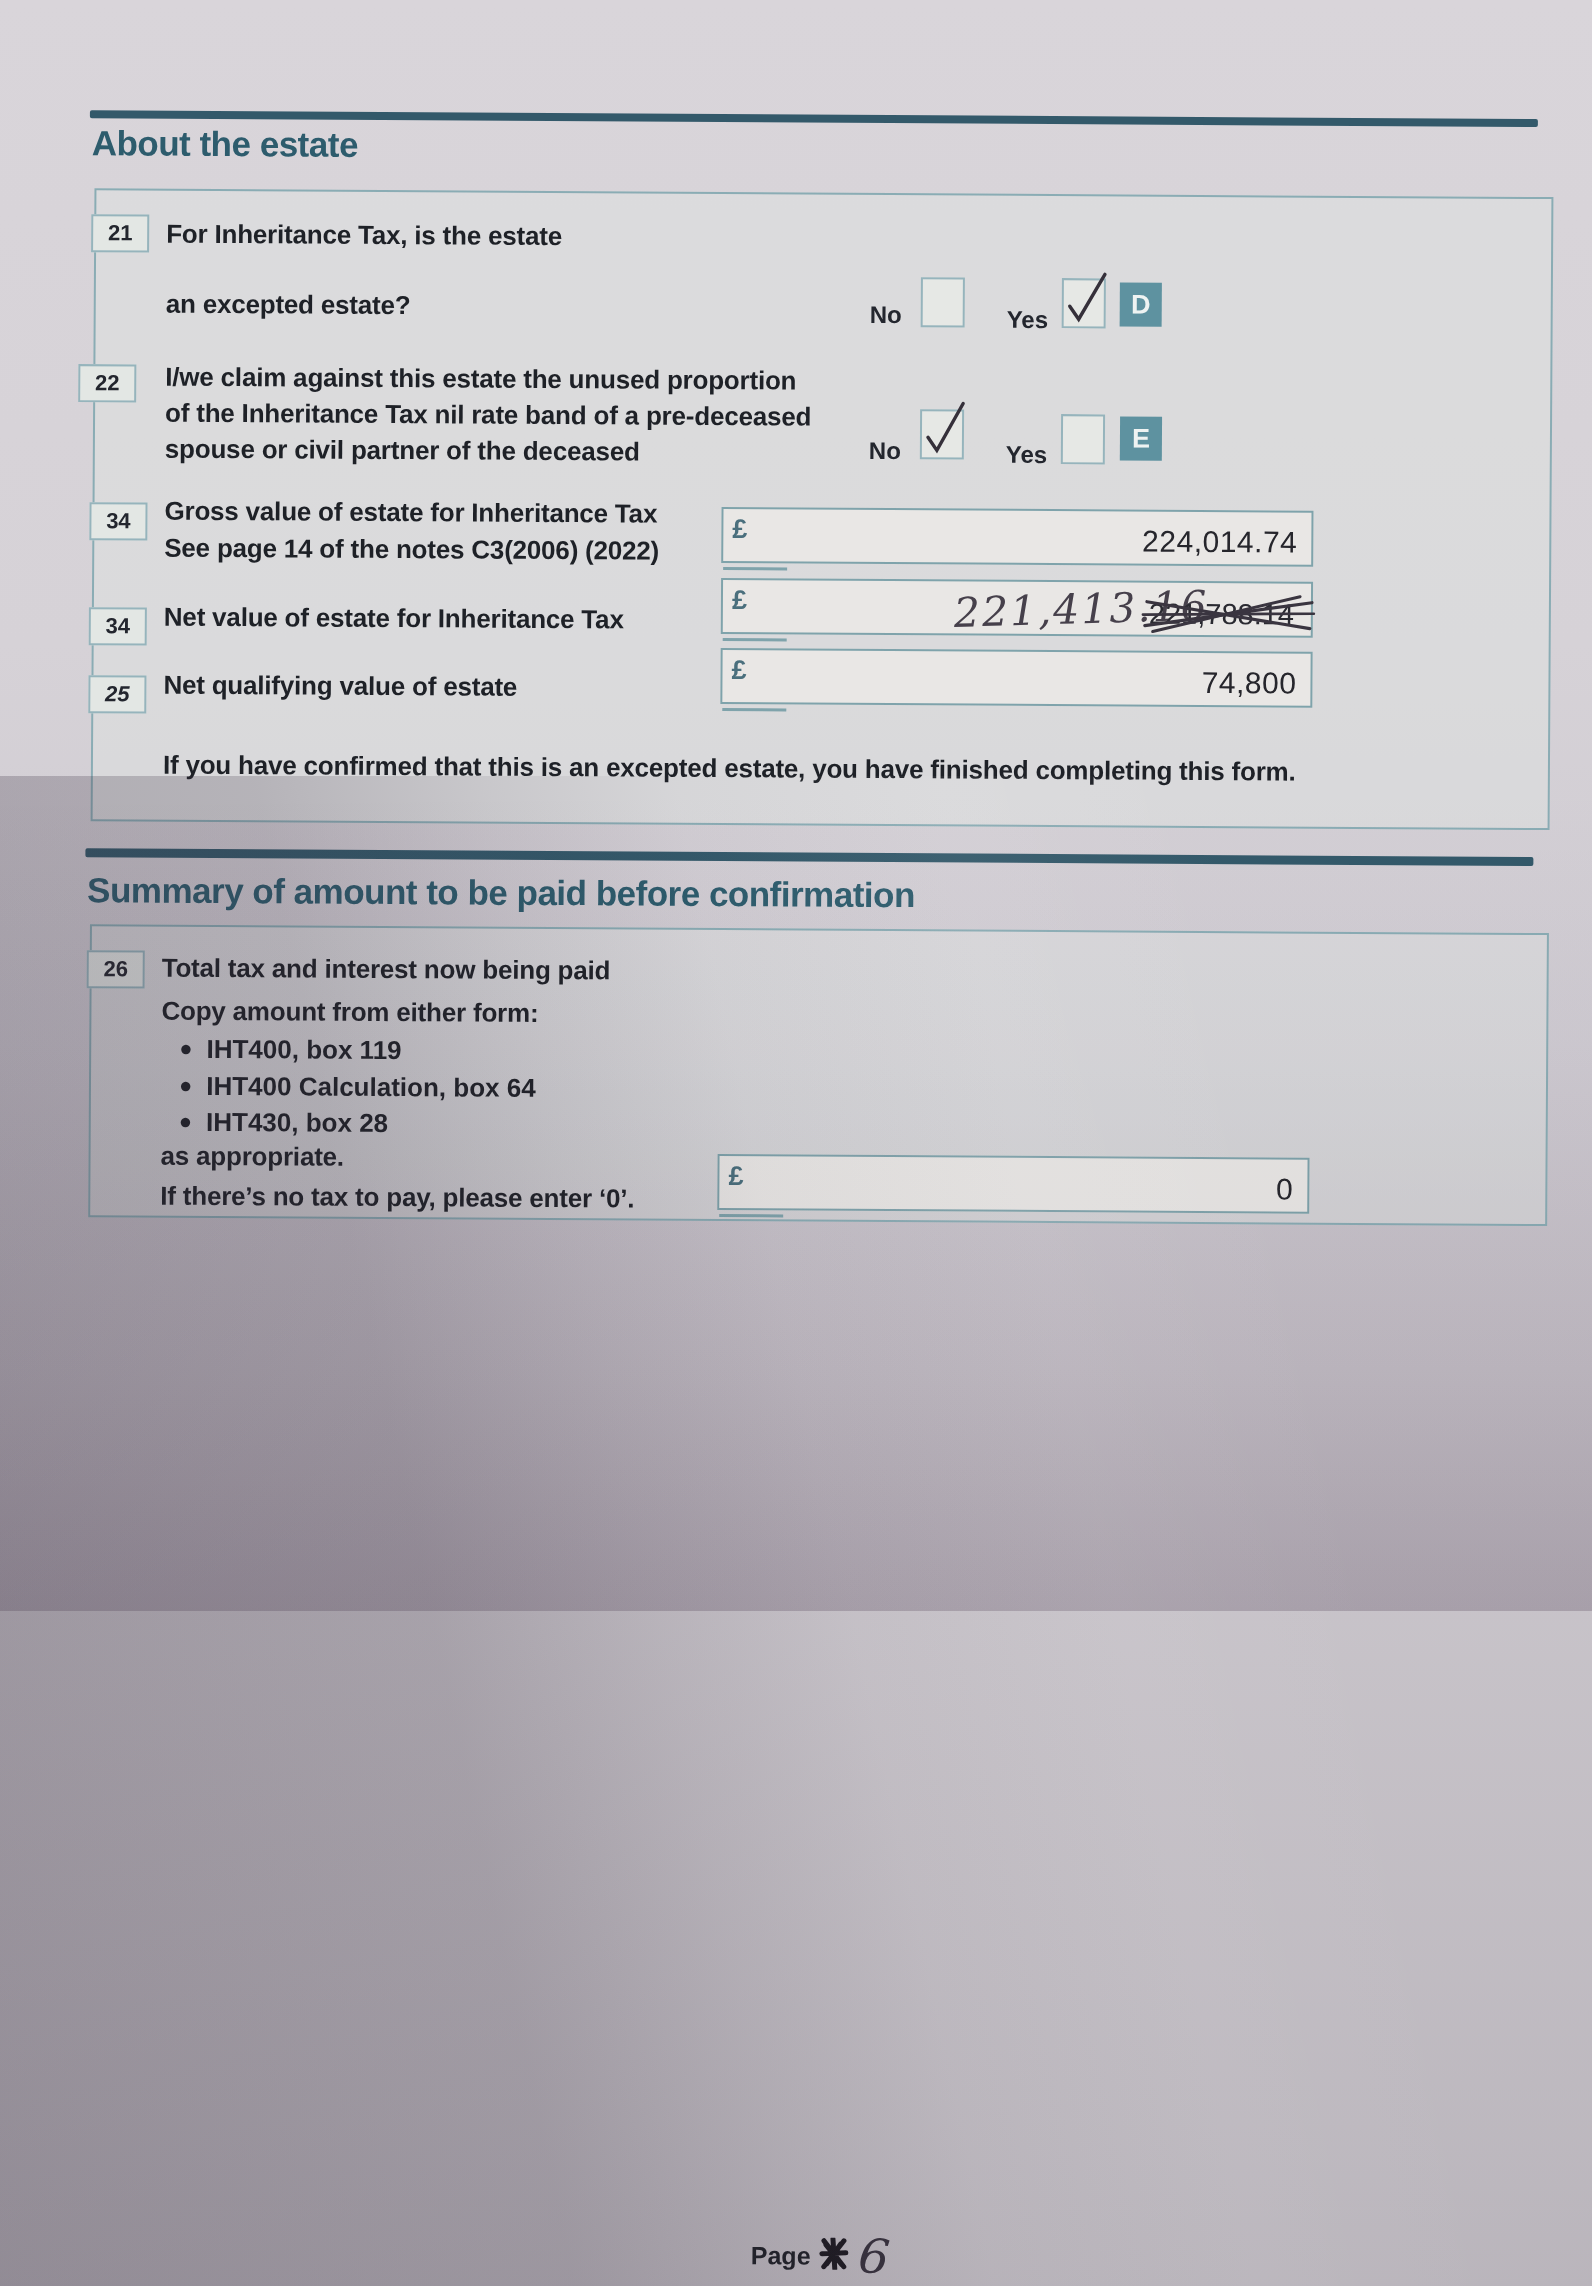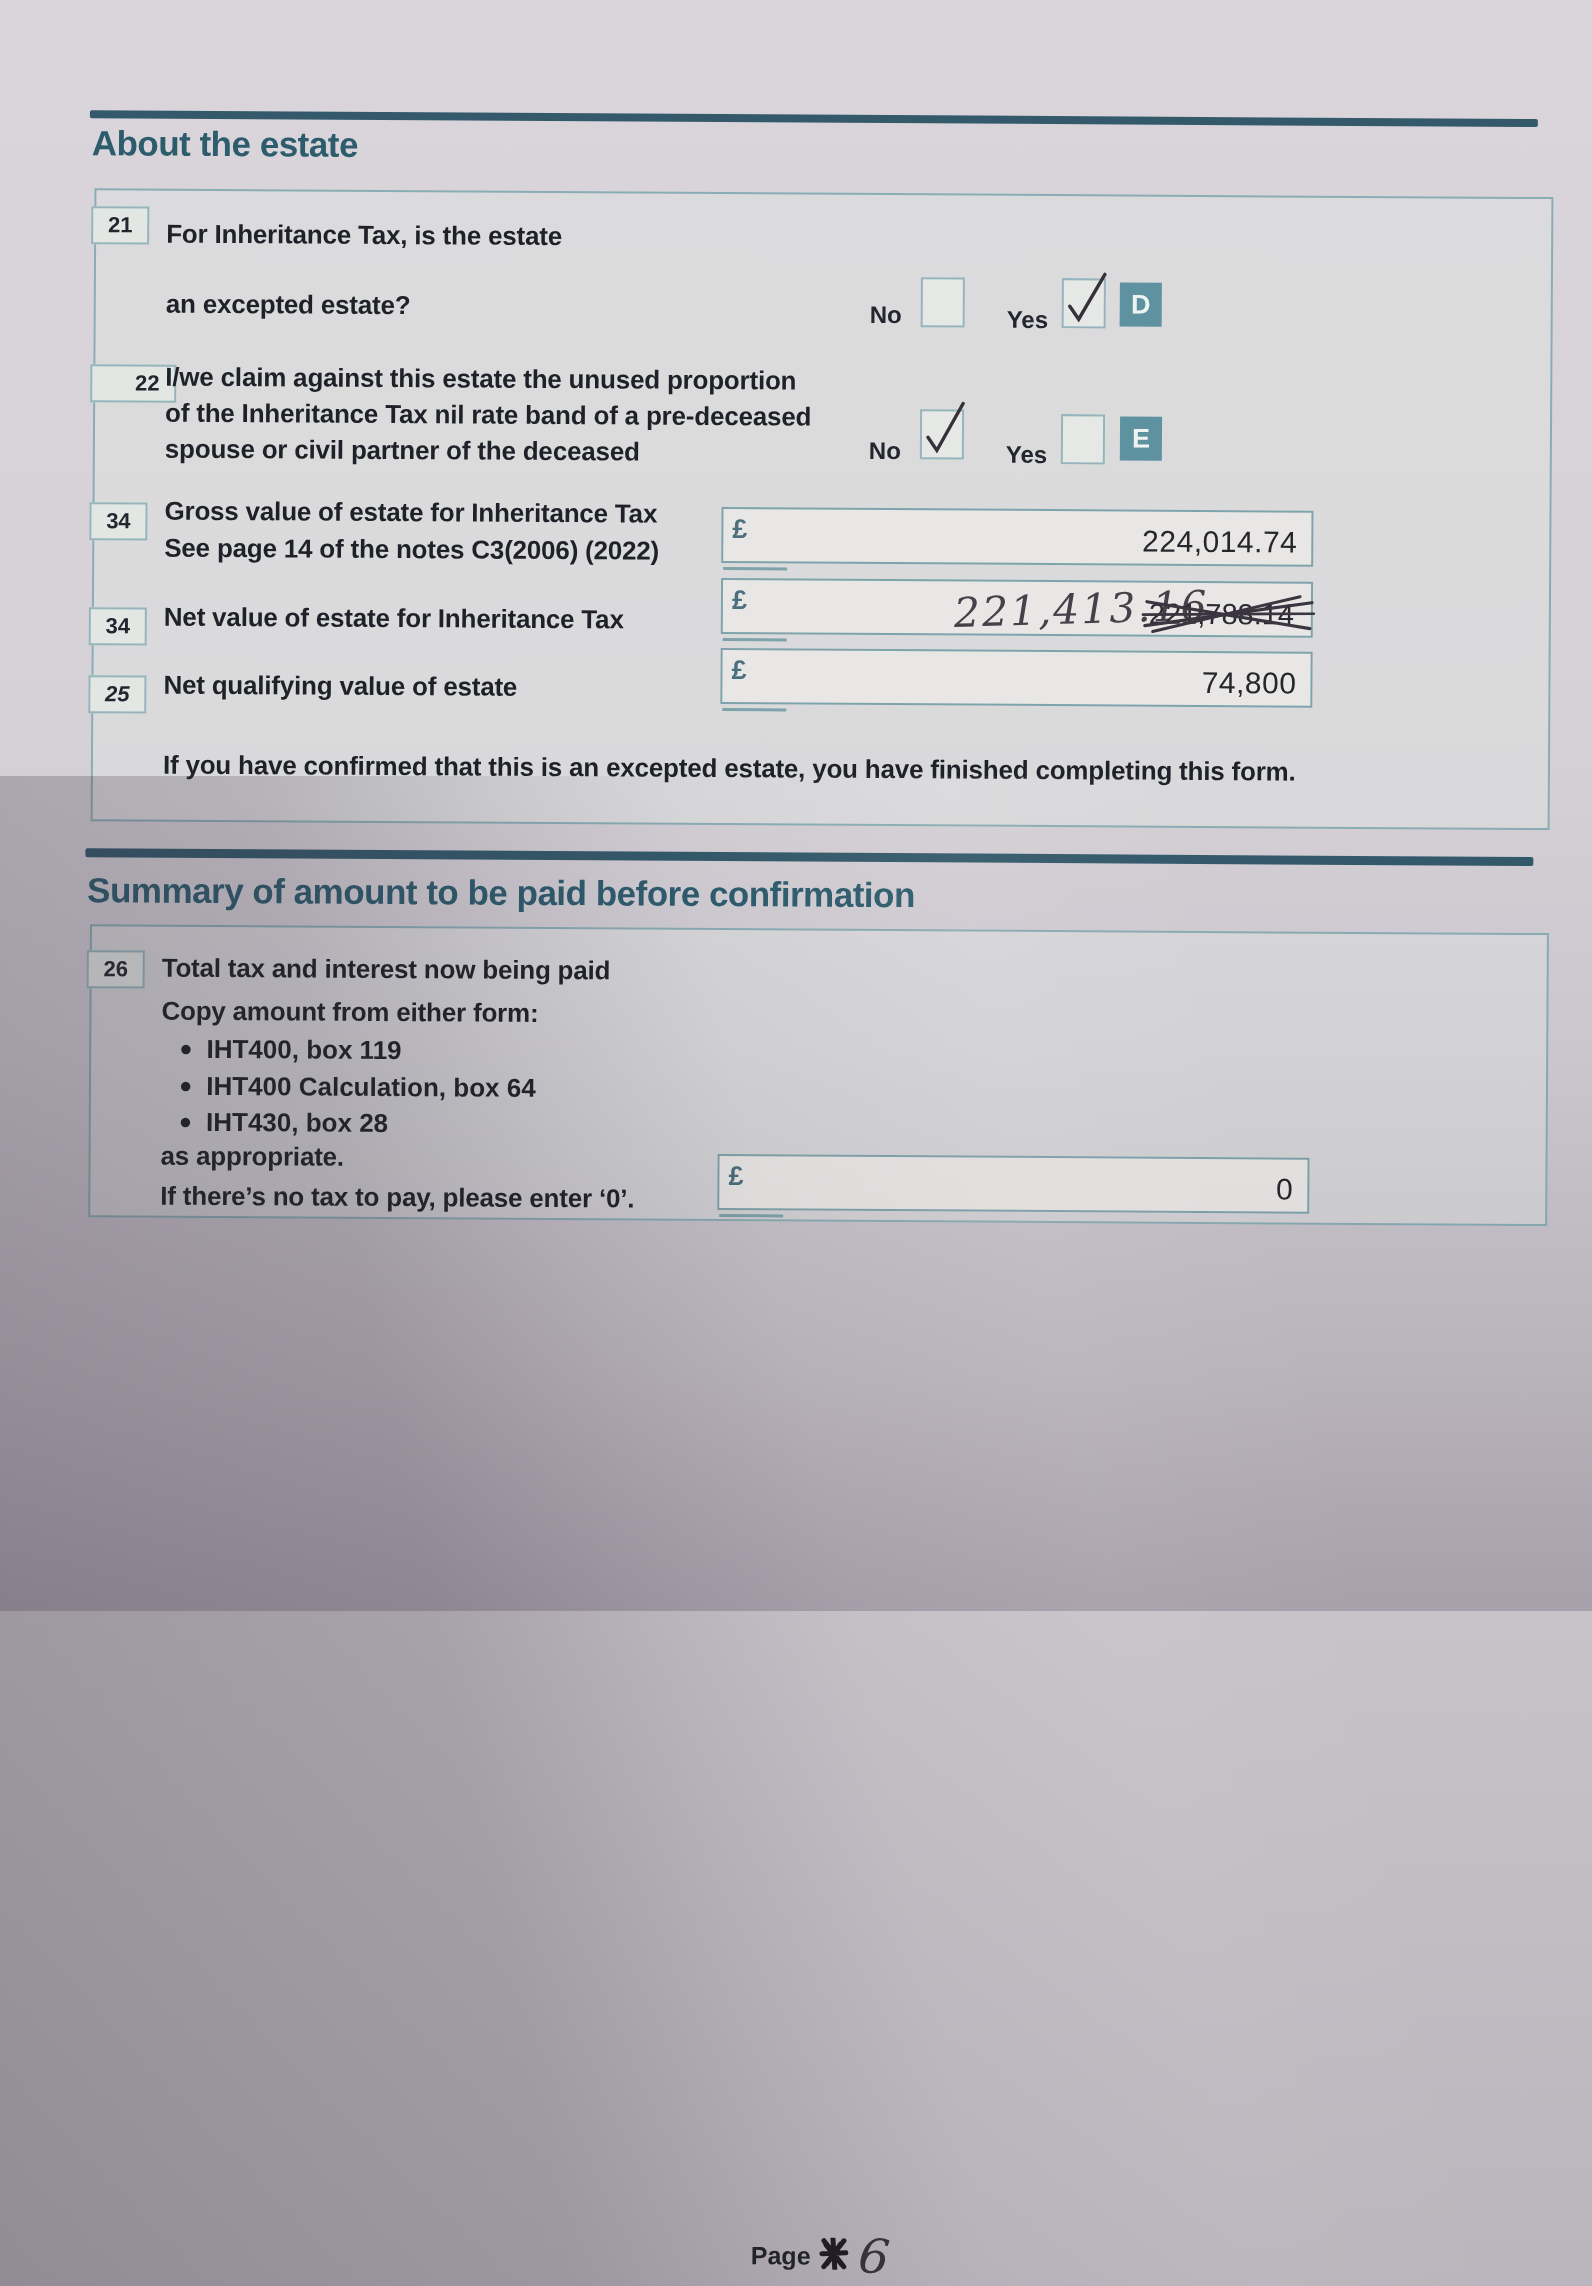--- a/index.html
+++ b/index.html
@@ -68,36 +68,36 @@
 <body>
 
 <div class="paper">
   <div class="form-layer">
 
     <div class="rule" style="left:90px;top:110px;width:1448px;height:8px;"></div>
     <div class="section-heading" style="left:92px;top:123px;">About the estate</div>
 
     <div class="section-box" style="left:95px;top:188px;width:1455px;height:629px;"></div>
 
-    <div class="numbox" style="left:92px;top:206px;">21</div>
+    <div class="numbox" style="left:92px;top:214px;">21</div>
     <div class="qtext" style="left:167px;top:218px;">For Inheritance Tax, is the estate</div>
     <div class="qtext" style="left:167px;top:288px;">an excepted estate?</div>
     <div class="small-label" style="left:871px;top:296px;">No</div>
     <div class="checkbox" style="left:922px;top:272px;" data-checked="false">
       
     </div>
     <div class="small-label" style="left:1008px;top:300px;">Yes</div>
     <div class="checkbox" style="left:1063px;top:272px;" data-checked="true">
       <svg width="40" height="46" viewBox="0 0 40 46">
         <path d="M6 26 L15 39 L41 -6" fill="none" stroke="#35303a" stroke-width="3.4" stroke-linecap="round"></path>
       </svg>
     </div>
     <div class="ref-box" style="left:1121px;top:276px;">D</div>
 
-    <div class="numbox" style="left:92px;top:364px;padding-left:28px;">22</div>
+    <div class="numbox" style="left:80px;top:364px;">22</div>
     <div class="qtext" style="left:167px;top:361px;">I/we claim against this estate the unused proportion</div>
     <div class="qtext" style="left:167px;top:397px;">of the Inheritance Tax nil rate band of a pre-deceased</div>
     <div class="qtext" style="left:167px;top:433px;">spouse or civil partner of the deceased</div>
     <div class="small-label" style="left:871px;top:432px;">No</div>
     <div class="checkbox" style="left:922px;top:404px;" data-checked="true">
       <svg width="40" height="46" viewBox="0 0 40 46">
         <path d="M6 26 L15 39 L41 -8" fill="none" stroke="#35303a" stroke-width="3.4" stroke-linecap="round"></path>
       </svg>
     </div>
     <div class="small-label" style="left:1008px;top:435px;">Yes</div>

